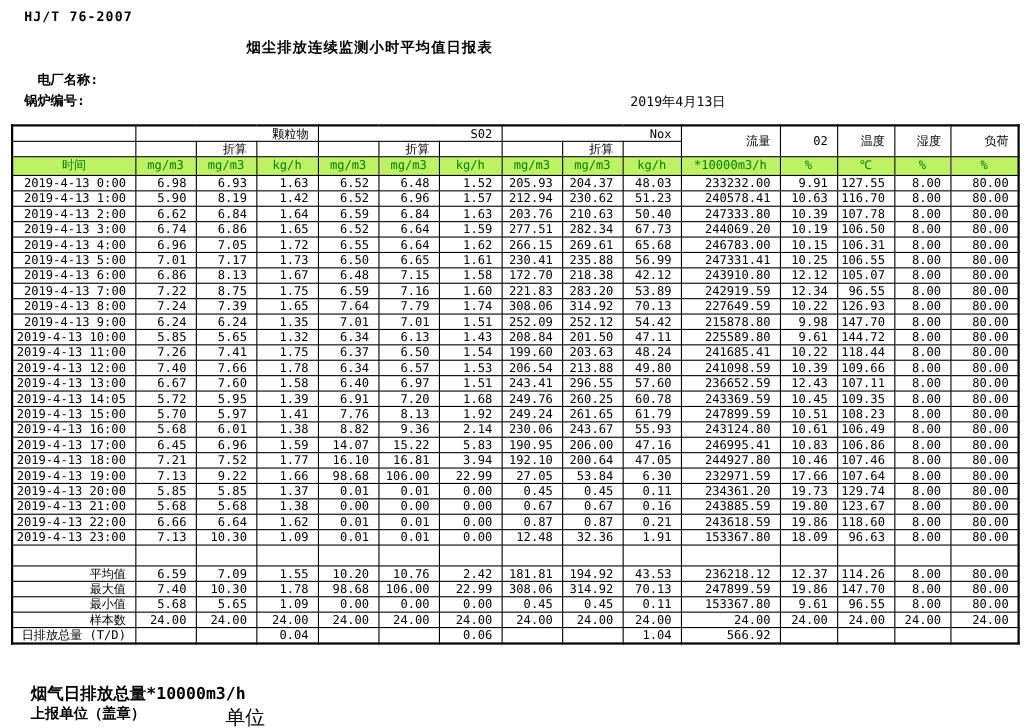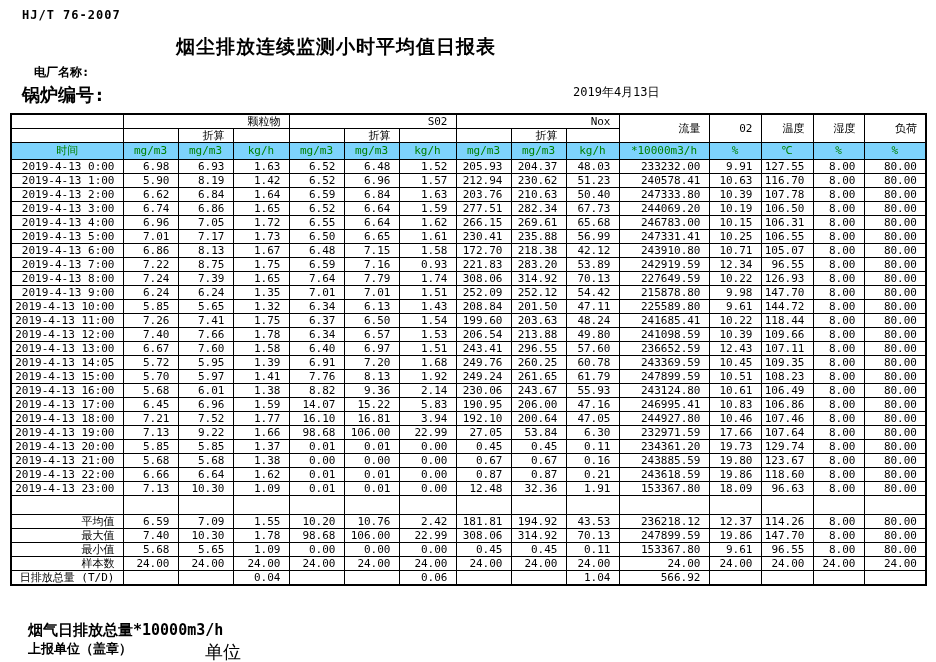--- a/index.html
+++ b/index.html
@@ -1,29 +1,29 @@
 <!DOCTYPE html>
 <html><head>
 <meta charset="utf-8">
 <style>
   html,body{margin:0;padding:0;}
   body{width:936px;height:662px;position:relative;background:#ffffff;color:#000;
        font-family:"DejaVu Sans Mono", monospace;overflow:hidden;}
   .abs{position:absolute;white-space:nowrap;}
   .std{left:22px;top:8px;font-size:12px;font-weight:bold;letter-spacing:1px;}
-  .title{left:0;top:34px;width:672px;text-align:center;font-size:19px;font-weight:bold;letter-spacing:1px;}
+  .title{left:0;top:34px;width:672px;text-align:center;font-size:13px;font-weight:bold;letter-spacing:1px;}
   .plant{left:22px;top:64px;font-size:12px;font-weight:bold;margin-left:12px;}
-  .boiler{left:22px;top:83px;font-size:18px;font-weight:bold;}
+  .boiler{left:22px;top:83px;font-size:12px;font-weight:bold;}
   .date{left:573px;top:84px;font-size:12px;text-align:right;}
   table.report{position:absolute;left:10px;top:113px;width:915px;border-collapse:collapse;
        table-layout:fixed;border:2px solid #000;}
   table.report td{border:1px solid #000;font-size:11px;height:13px;line-height:13px;
        padding:0 8px 0 0;text-align:right;overflow:hidden;white-space:nowrap;}
   td.hdr{text-align:center;padding:0;font-size:12px;height:14px;line-height:14px;}
-  tr.unit-row td{background:#7dd3fc;color:#008000;text-align:center;padding:0;
+  tr.unit-row td{background:#bef264;color:#008000;text-align:center;padding:0;
        height:16px;line-height:16px;font-size:11px;}
   td.time{padding-right:5px;}
   td.sum-label{padding-right:4px;font-size:12px;}
   td.total-label{text-align:left;padding:0 0 0 2px;font-size:12px;}
   td.ctr{text-align:center;padding:0;}
   tr.spacer-row td{height:18px;}
   .foot1{left:28px;top:621px;font-size:15px;font-weight:bold;}
   .foot2{left:28px;top:640px;font-size:13px;font-weight:bold;}
   .foot3{left:205px;top:640px;font-size:18px;font-weight:normal;}
 </style>
@@ -204,33 +204,33 @@
         <td class="v">6.86</td>
         <td class="v">8.13</td>
         <td class="v">1.67</td>
         <td class="v">6.48</td>
         <td class="v">7.15</td>
         <td class="v">1.58</td>
         <td class="v">172.70</td>
         <td class="v">218.38</td>
         <td class="v">42.12</td>
         <td class="v">243910.80</td>
-        <td class="v ctr">10.71</td>
+        <td class="v ctr">12.12</td>
         <td class="v">105.07</td>
         <td class="v">8.00</td>
         <td class="v">80.00</td>
       </tr>
       <tr class="data-row">
         <td class="time">2019-4-13 7:00</td>
         <td class="v">7.22</td>
         <td class="v">8.75</td>
         <td class="v">1.75</td>
         <td class="v">6.59</td>
         <td class="v">7.16</td>
-        <td class="v">0.93</td>
+        <td class="v">1.60</td>
         <td class="v">221.83</td>
         <td class="v">283.20</td>
         <td class="v">53.89</td>
         <td class="v">242919.59</td>
         <td class="v ctr">12.34</td>
         <td class="v">96.55</td>
         <td class="v">8.00</td>
         <td class="v">80.00</td>
       </tr>
       <tr class="data-row">

